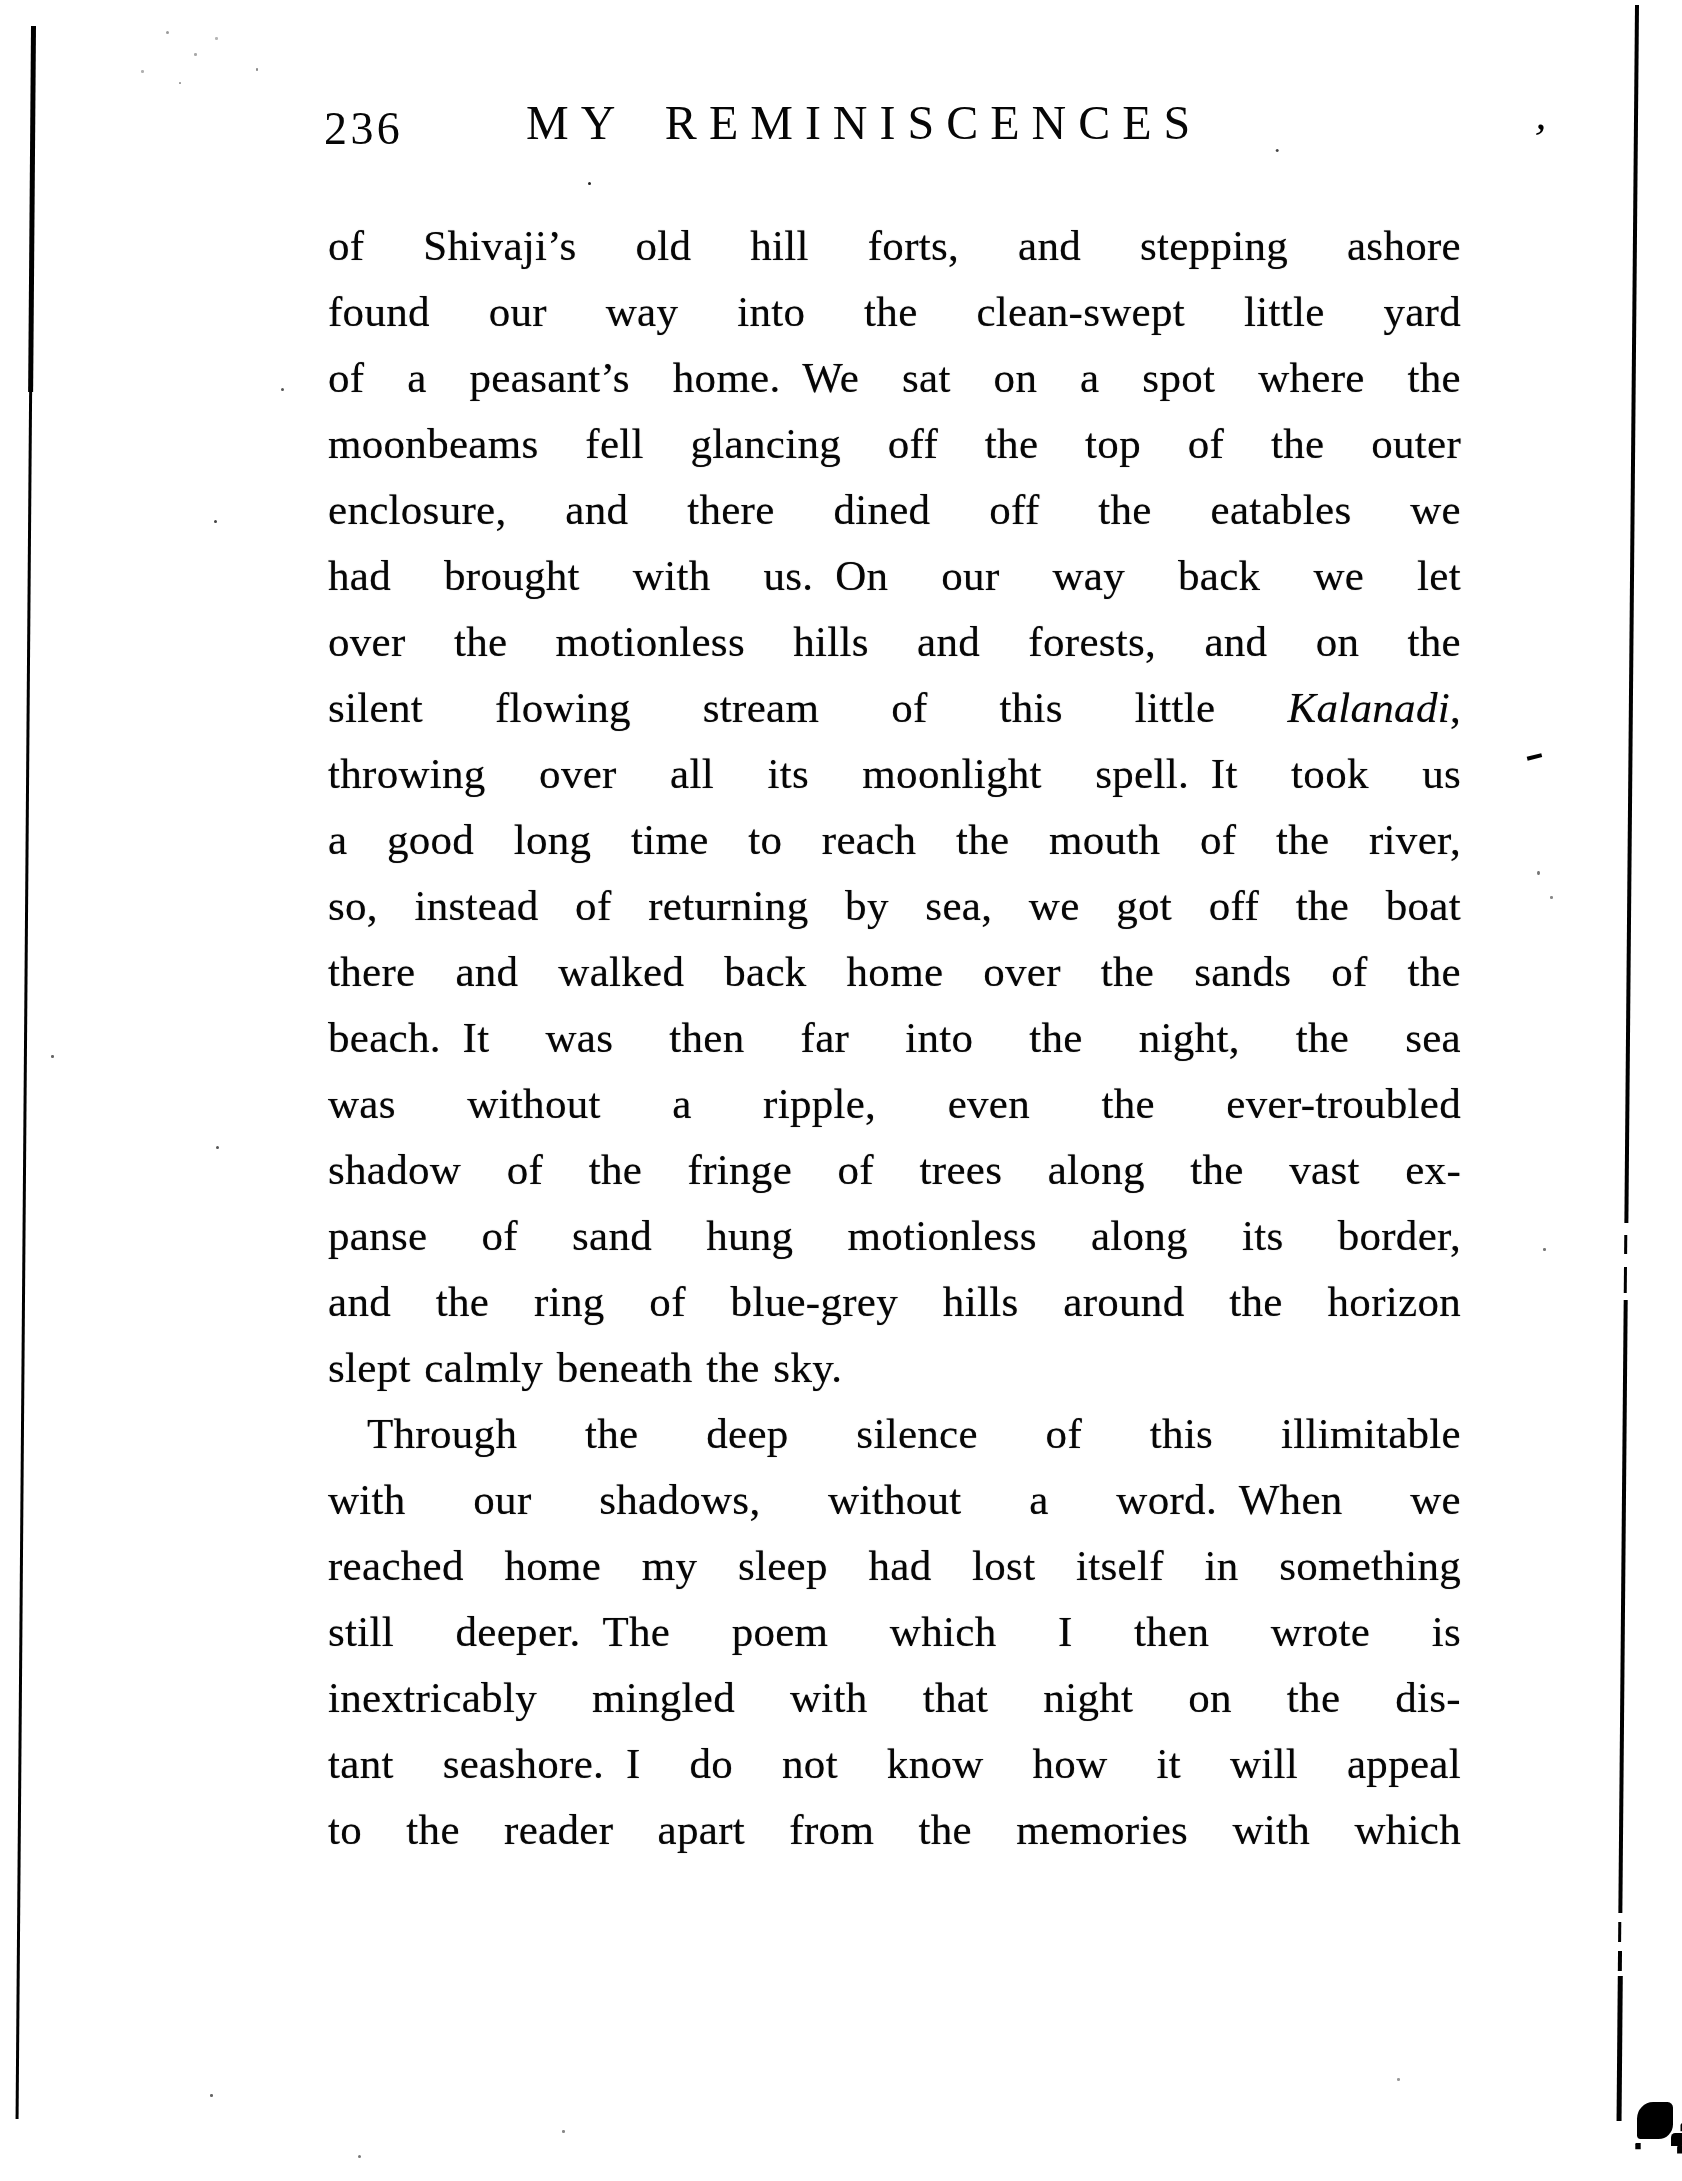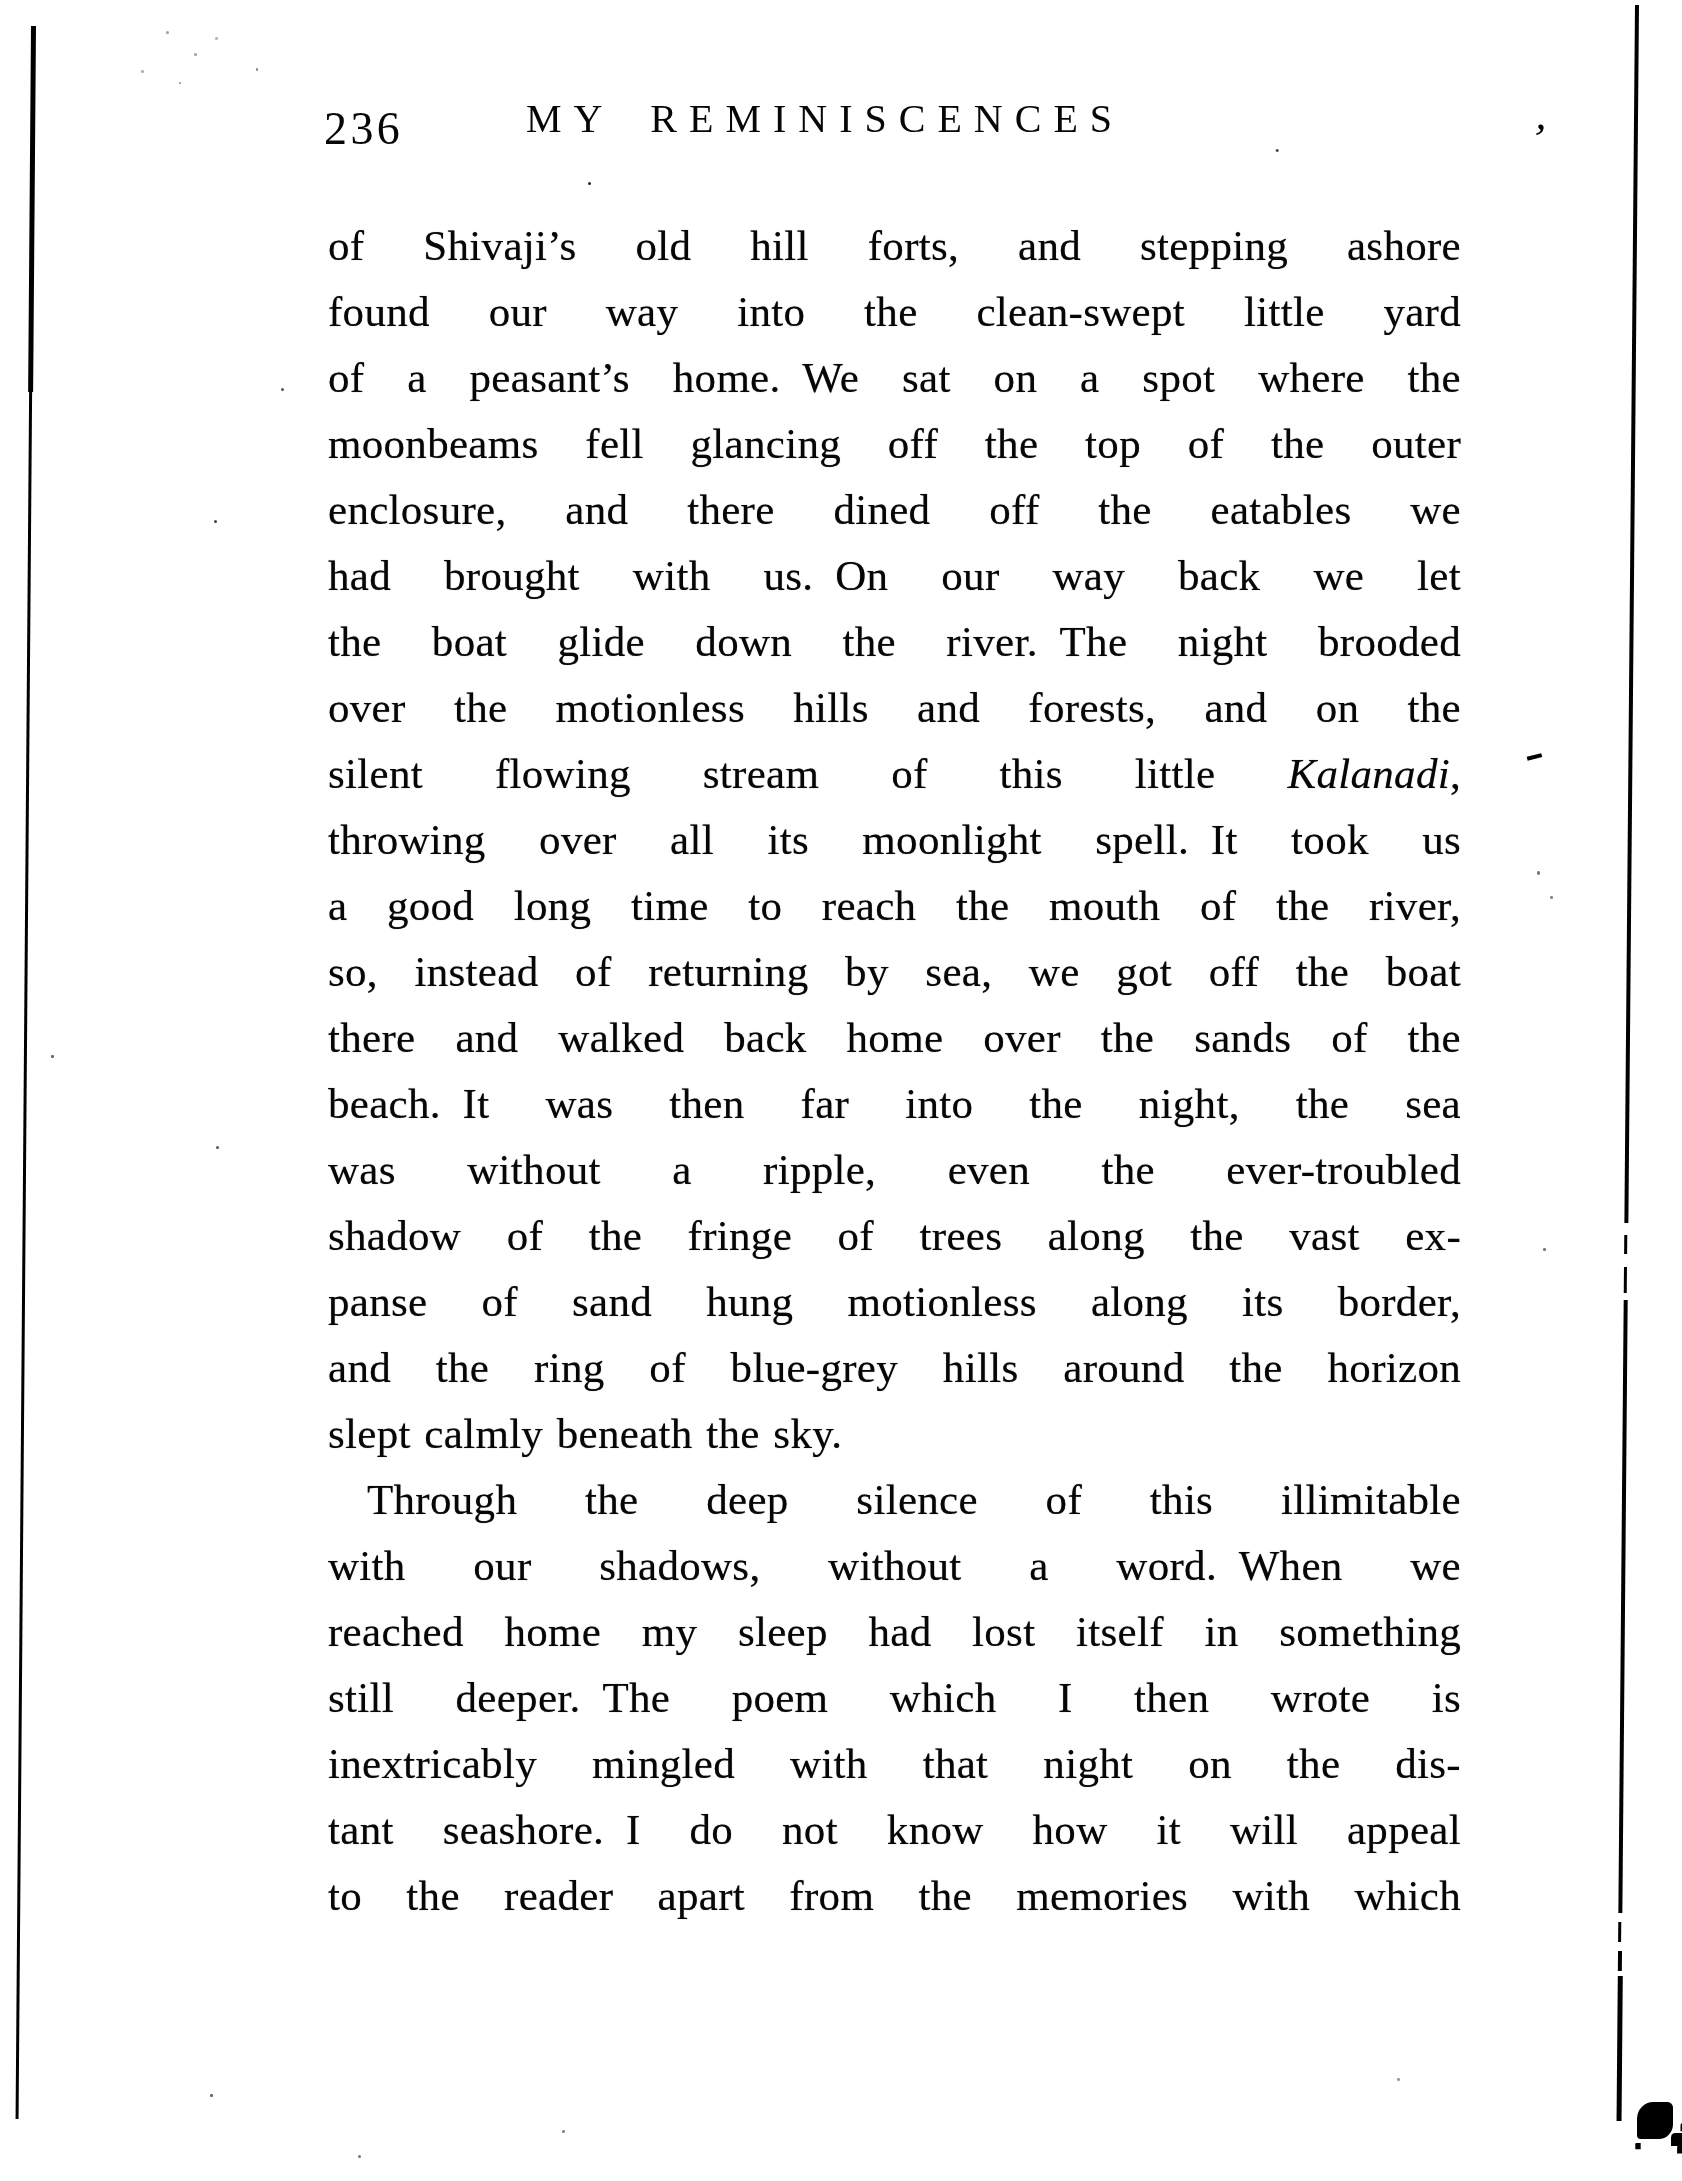--- a/index.html
+++ b/index.html
@@ -44,21 +44,21 @@
   }
 
   
   .header { position: absolute; top: 95px; left: 0; width: 1350px; height: 68px; }
   .page-number {
     position: absolute; left: 324px; top: 6.8px;
     font-size: 46px; letter-spacing: 3.4px;
   }
   .header-title {
     position: absolute; left: 526px; top: 0;
-    font-size: 40px; letter-spacing: 12px; word-spacing: 15.3px;
+    font-size: 48px; letter-spacing: 12px; word-spacing: 15.3px;
     white-space: nowrap;
   }
   .header-period { position: absolute; left: 1274px; top: 34px; font-size: 25.6px; color: #444; }
   .stray-apostrophe {
     position: absolute; left: 1532px; top: 19px;
     font-size: 43px; color: #000; transform: rotate(8deg);
   }
 
   
   .text-block {
@@ -105,21 +105,20 @@
 </div>
 
 <div class="text-block">
   <div>
     <div class="line"><span>of Shivaji’s old hill forts, and stepping ashore</span></div>
     <div class="line"><span>found our way into the clean-swept little yard</span></div>
     <div class="line"><span>of a peasant’s home. We sat on a spot where the</span></div>
     <div class="line"><span>moonbeams fell glancing off the top of the outer</span></div>
     <div class="line"><span>enclosure, and there dined off the eatables we</span></div>
     <div class="line"><span>had brought with us. On our way back we let</span></div>
-    <div class="line"><span>the boat glide down the river. The night brooded</span></div>
     <div class="line"><span>over the motionless hills and forests, and on the</span></div>
     <div class="line"><span>silent flowing stream of this little </span><span class="it">Kalanadi</span><span>,</span></div>
     <div class="line"><span>throwing over all its moonlight spell. It took us</span></div>
     <div class="line"><span>a good long time to reach the mouth of the river,</span></div>
     <div class="line"><span>so, instead of returning by sea, we got off the boat</span></div>
     <div class="line"><span>there and walked back home over the sands of the</span></div>
     <div class="line"><span>beach. It was then far into the night, the sea</span></div>
     <div class="line"><span>was without a ripple, even the ever-troubled</span></div>
     <div class="line"><span>shadow of the fringe of trees along the vast ex-</span></div>
     <div class="line"><span>panse of sand hung motionless along its border,</span></div>

